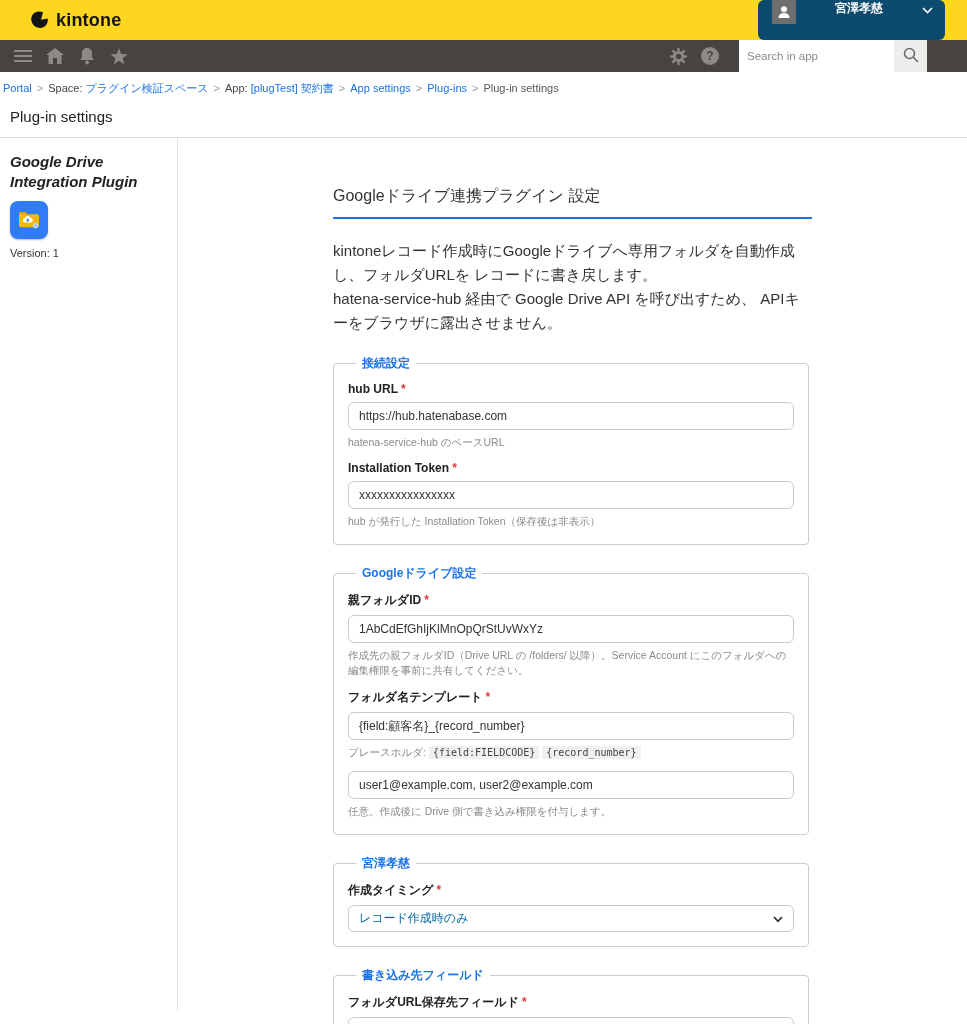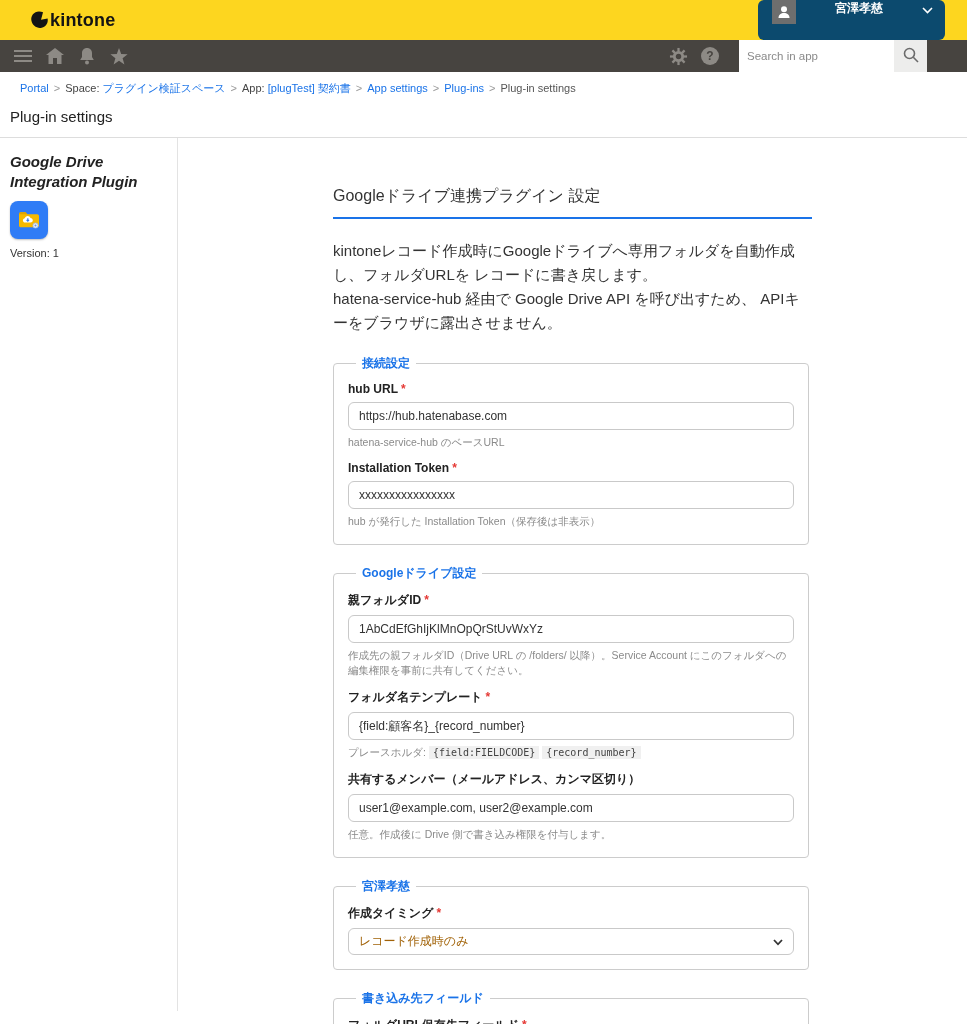--- a/index.html
+++ b/index.html
@@ -3,21 +3,21 @@
 <meta charset="utf-8">
 <style>
   * { box-sizing: border-box; margin: 0; padding: 0; }
   html,body { width:967px; height:1024px; }
   body {
     font-family: "Liberation Sans", "DejaVu Sans", sans-serif;
     background:#fff; color:#333; overflow:hidden;
   }
   
   .header { height:40px; background:#fdd61f; display:flex; align-items:center; }
-  .logo { margin-left:28px; display:flex; align-items:center; }
+  .logo { margin-left:28px; display:flex; align-items:center; gap:6px; }
   .logo-mark svg { display:block; }
   .logo-text { font-size:18px; font-weight:bold; color:#141414; letter-spacing:.2px; }
   .header-spacer { flex:1; }
   .user-block {
     width:187px; height:40px; background:#0c4a6e; margin-right:22px;
     display:flex; align-items:flex-start; padding:0 12px 0 14px; cursor:pointer;border-radius:6px;
   }
   .avatar { width:24px; height:24px; background:#6e6e6e; display:flex; align-items:center; justify-content:center; }
   .user-name { flex:1; text-align:center; color:#fff; font-size:12px; font-weight:bold; }
   
@@ -27,21 +27,21 @@
   .help-circle { width:18px; height:18px; border-radius:50%; background:#8d8a85; color:#474440;
     font-size:12px; font-weight:bold; display:flex; align-items:center; justify-content:center; }
   .search-group { display:flex; height:32px; width:188px; margin-left:10px; margin-right:40px; }
   .search-input {
     flex:1; border:none; outline:none; font-size:11.5px; padding:0 8px;
     font-family:"Liberation Sans","DejaVu Sans",sans-serif; color:#333; min-width:0;
   }
   .search-input::placeholder { color:#8a8a8a; }
   .search-btn { width:33px; background:#ededec; border:none; display:flex; align-items:center; justify-content:center; cursor:pointer; }
   
-  .breadcrumb { padding:9px 10px 4px 20px; font-size:11px; color:#555; }
+  .breadcrumb { padding:9px 10px 4px 3px; font-size:11px; color:#555; }
   .breadcrumb a { color:#1a73e8; text-decoration:none; cursor:pointer; }
   .crumb-sep { color:#999; margin:0 5px; }
   .crumb-prefix { color:#444; }
   .crumb-current { color:#555; }
   .page-title { font-size:15px; color:#222; padding:8px 10px 12px 10px; }
   .title-divider { border-bottom:1px solid #ddd; }
   
   .body-wrap { display:flex; height:873px; }
   .sidebar { width:178px; border-right:1px solid #e3e3e3; padding:14px 10px; flex-shrink:0; }
   .plugin-name { font-size:15px; font-weight:bold; color:#222; line-height:1.3;font-style:italic; }
@@ -65,21 +65,21 @@
   }
   .hint { font-size:10.5px; color:#8a8a8a; margin-top:5px; line-height:1.5; }
   .hint code {
     font-family:"DejaVu Sans Mono","Liberation Mono",monospace; font-size:10px;
     background:#f0f0f0; color:#444; padding:1px 4px; border-radius:0; margin-left:3px;
   }
   .select {
     width:100%; height:27px; border:1px solid #c9c9c9; border-radius:6px; background:#fff;
     display:flex; align-items:center; padding:0 10px; cursor:pointer;
   }
-  .select-value { flex:1; font-size:12px; color:#a16207; }
+  .select-value { flex:1; font-size:12px; color:#0369a1; }
 </style>
 </head>
 <body>
 
 <div class="header">
   <div class="logo">
     <span class="logo-mark">
       <svg width="22" height="22" viewBox="0 0 24 24">
         <path fill="#141414" d="M12 2.6 C6.4 2.6 2.8 7.4 3.7 12.6 C4.6 17.8 9.6 21.6 14.9 20.5 C19.8 19.5 22.3 14.8 21.4 10.4 L14.2 11.6 L16.4 3.6 C15.1 3 13.6 2.6 12 2.6 Z"></path>
       </svg>
@@ -224,23 +224,20 @@
         <div class="field">
           <div class="field-label">
             <span>フォルダ名テンプレート</span><span class="req">*</span>
           </div>
           <input class="text-input" type="text" value="{field:顧客名}_{record_number}" style="">
           <div class="hint">
             <span>プレースホルダ:</span><code>{field:FIELDCODE}</code><code>{record_number}</code>
           </div>
         </div>
         <div class="field">
-          <div class="field-label">
-            <span>共有するメンバー（メールアドレス、カンマ区切り）</span>
-          </div>
           <input class="text-input" type="text" value="user1@example.com, user2@example.com" style="">
           <div class="hint">任意。作成後に Drive 側で書き込み権限を付与します。</div>
         </div>
       </fieldset>
 
       <fieldset>
         <legend>宮澤孝慈</legend>
         <div class="field">
           <div class="field-label">
             <span>作成タイミング</span><span class="req">*</span>

